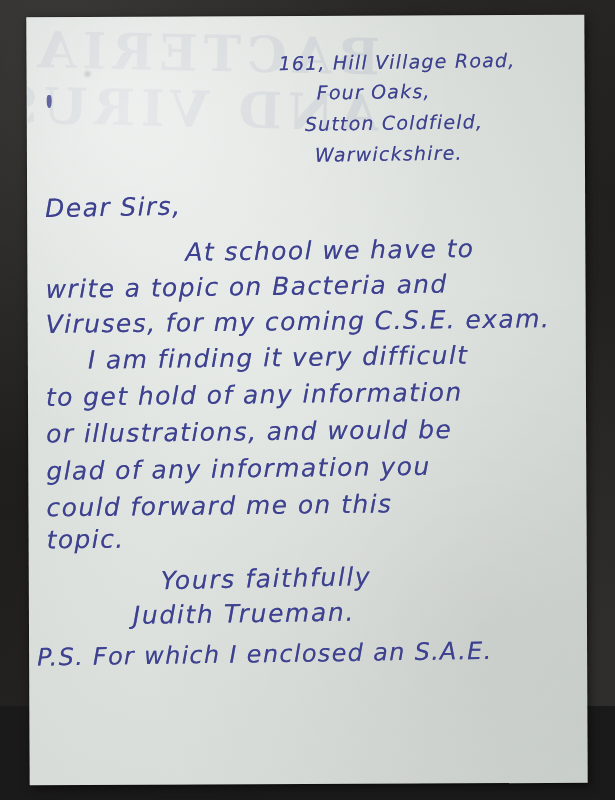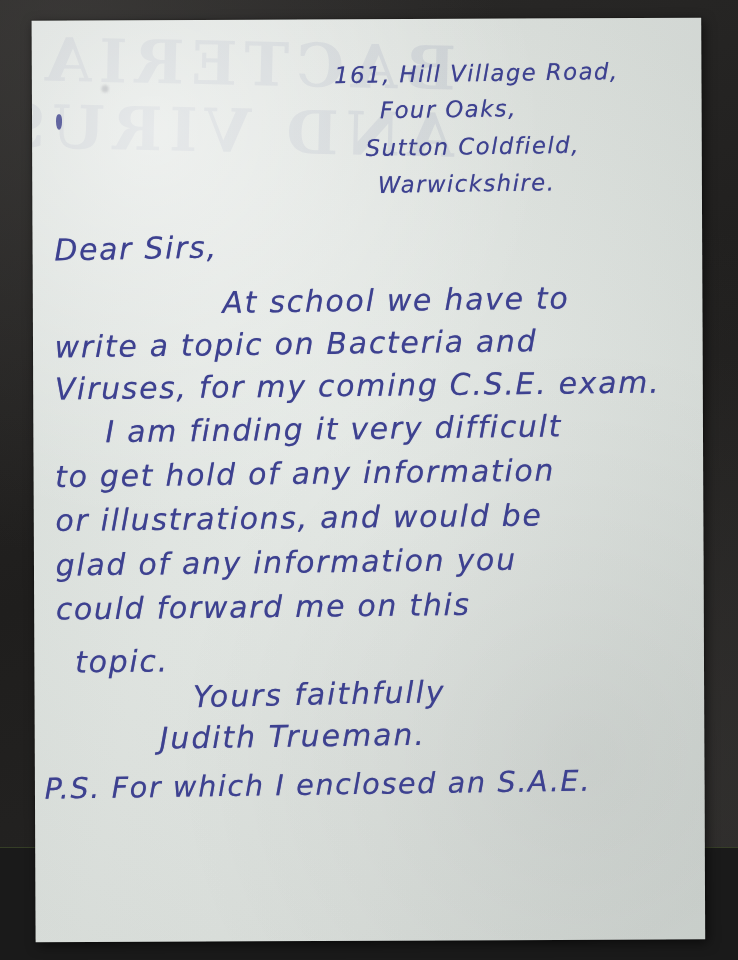--- a/index.html
+++ b/index.html
@@ -144,21 +144,21 @@
 
       <div class="hw body-line" style="left:158px; top:222px; transform:rotate(-0.5deg);">At school we have to</div>
       <div class="hw body-line" style="left:18px; top:258px; transform:rotate(-0.5deg);">write a topic on Bacteria and</div>
       <div class="hw body-line" style="left:18px; top:293px; transform:rotate(-0.4deg);">Viruses, for my coming C.S.E. exam.</div>
 
       <div class="hw body-line" style="left:60px; top:329px; transform:rotate(-0.5deg);">I am finding it very difficult</div>
       <div class="hw body-line" style="left:18px; top:366px; transform:rotate(-0.5deg);">to get hold of any information</div>
       <div class="hw body-line" style="left:18px; top:403px; transform:rotate(-0.4deg);">or illustrations, and would be</div>
       <div class="hw body-line" style="left:18px; top:440px; transform:rotate(-0.5deg);">glad of any information you</div>
       <div class="hw body-line" style="left:18px; top:477px; transform:rotate(-0.4deg);">could forward me on this</div>
-      <div class="hw body-line" style="left:18px; top:522px; transform:rotate(-0.4deg);margin-left:16px;">topic.</div>
+      <div class="hw body-line" style="left:18px; top:510px; transform:rotate(-0.4deg);">topic.</div>
 
       <div class="hw sign" style="left:132px; top:548px; transform:rotate(-0.9deg);">Yours faithfully</div>
       <div class="hw sign" style="left:104px; top:583px; transform:rotate(-0.6deg);">Judith Trueman.</div>
 
       <div class="hw ps" style="left:8px; top:624px; transform:rotate(-0.6deg);">P.S. For which I enclosed an S.A.E.</div>
 
     </div>
   </div>
 </div>
 

